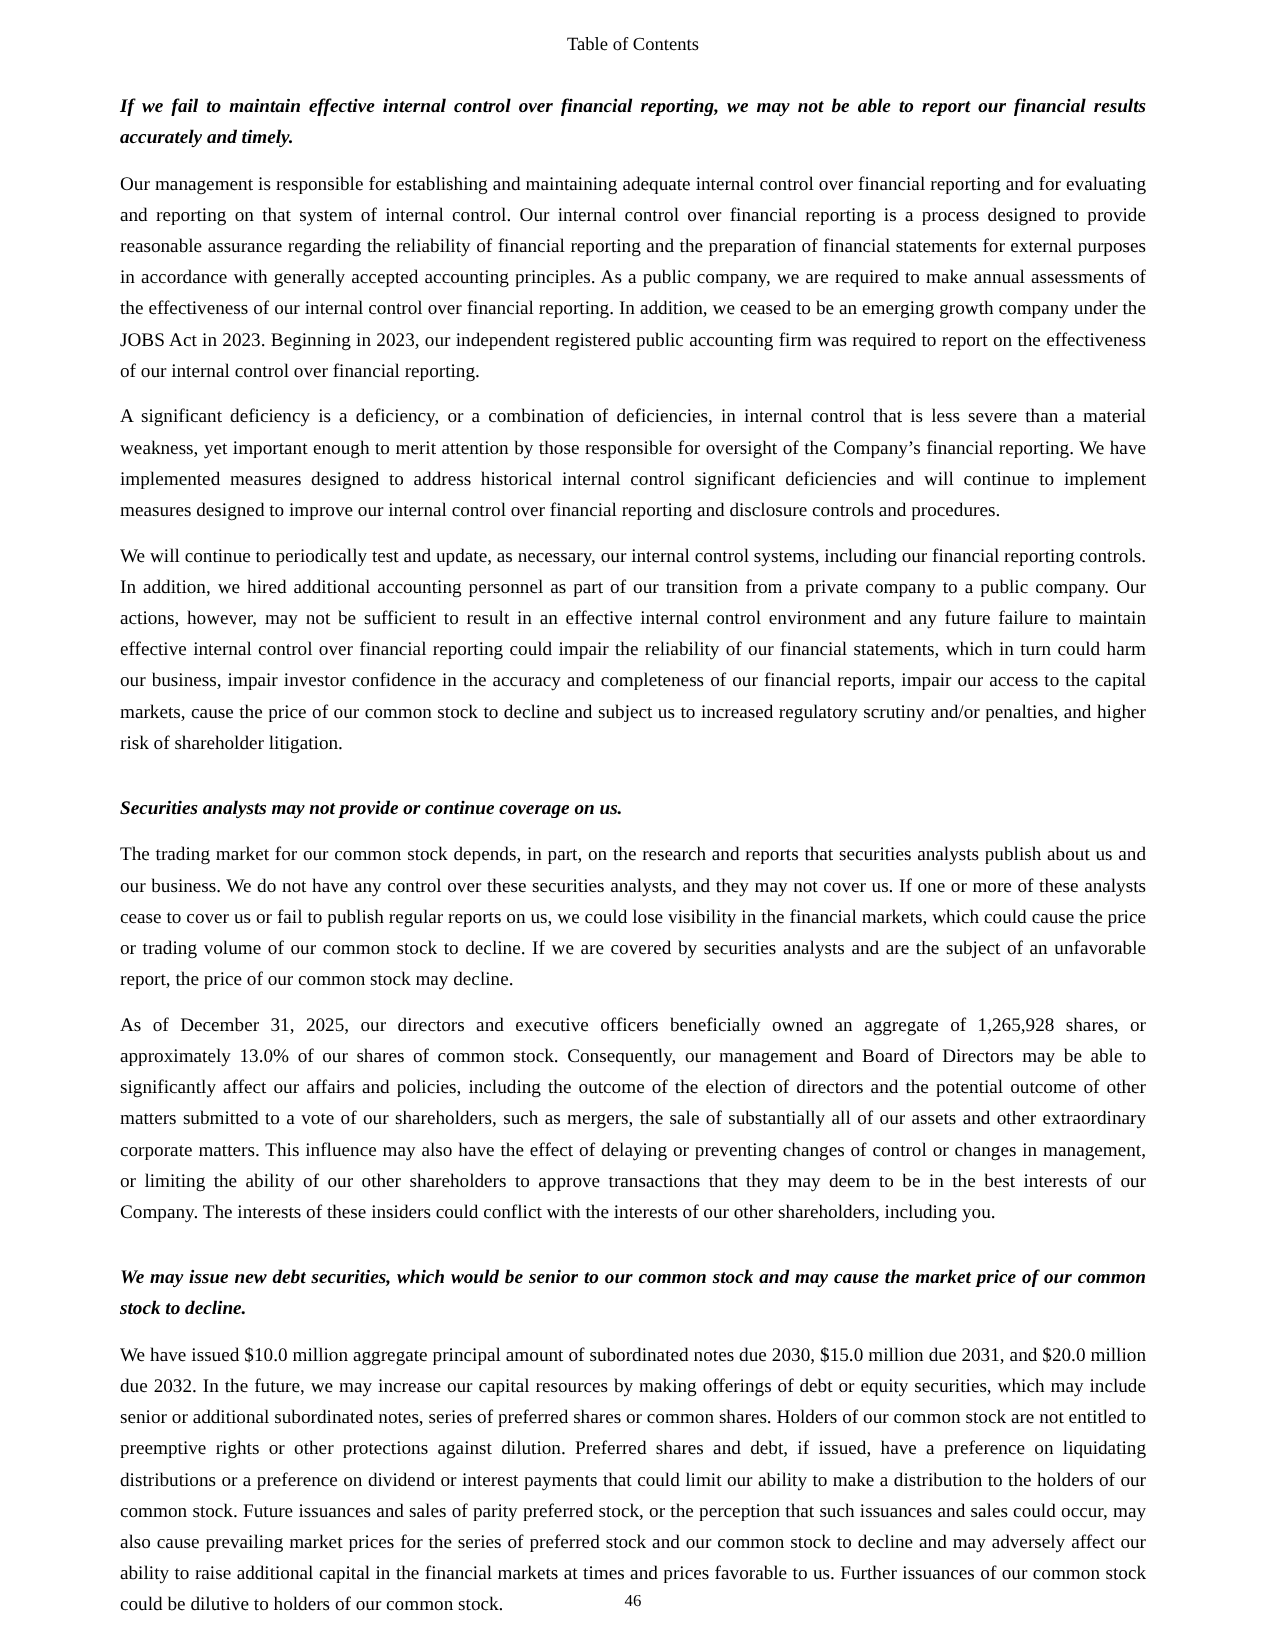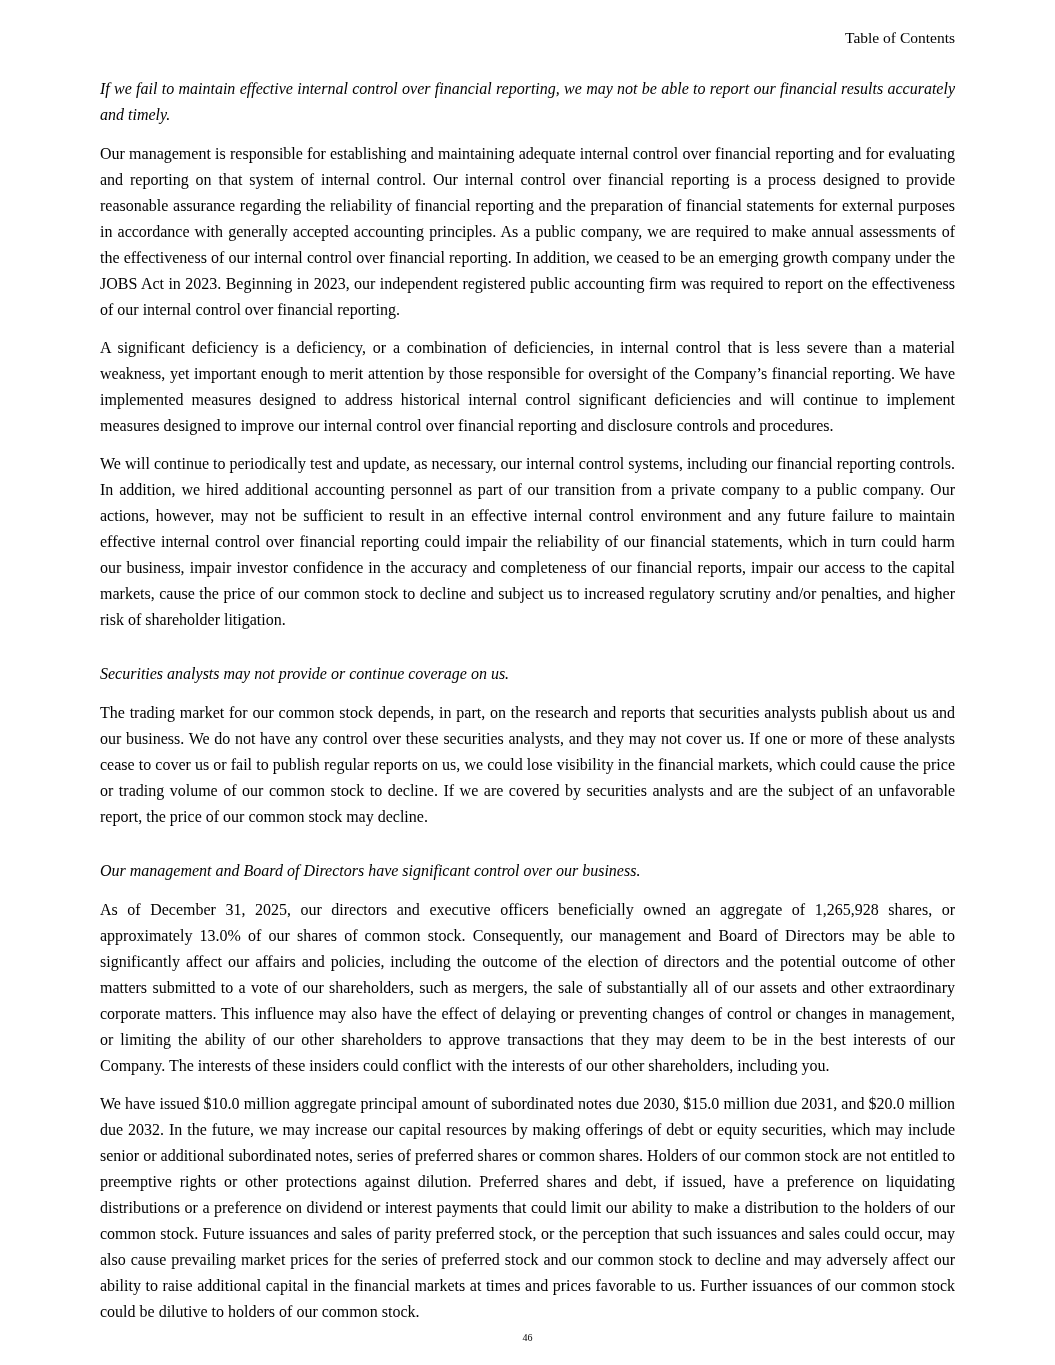--- a/index.html
+++ b/index.html
@@ -12,63 +12,63 @@
     width: 1055px;
     height: 1365px;
     background: #ffffff;
     color: #000000;
     padding: 28px 100px 0 100px;
     overflow: hidden;
   }
   .toc {
     font-size: 15.5px;
     line-height: 20px;
-    text-align: right;
+    text-align: center;
     color: #000000;
   }
   .section-heading {
     font-size: 16px;
-    font-weight: normal;
+    font-weight: bold;
     font-style: italic;
     line-height: 26px;
     text-align: justify;
     margin-top: 28px;
     margin-bottom: 13px;
   }
   .body-paragraph {
     font-size: 16px;
     line-height: 26px;
     text-align: justify;
     margin-bottom: 12px;
   }
   .page-footer {
     position: absolute;
     bottom: 22px;
     left: 0;
     width: 100%;
     text-align: center;
-    font-size: 10px;
+    font-size: 14px;
     color: #000000;
   }
 </style>
 </head>
 <body>
 
 <div class="page">
 
   <div class="toc">Table of Contents</div>
 
   <div class="section-heading">If we fail to maintain effective internal control over financial reporting, we may not be able to report our financial results accurately and timely.</div>
   <p class="body-paragraph">Our management is responsible for establishing and maintaining adequate internal control over financial reporting and for evaluating and reporting on that system of internal control. Our internal control over financial reporting is a process designed to provide reasonable assurance regarding the reliability of financial reporting and the preparation of financial statements for external purposes in accordance with generally accepted accounting principles. As a public company, we are required to make annual assessments of the effectiveness of our internal control over financial reporting. In addition, we ceased to be an emerging growth company under the JOBS Act in 2023. Beginning in 2023, our independent registered public accounting firm was required to report on the effectiveness of our internal control over financial reporting.</p>
   <p class="body-paragraph">A significant deficiency is a deficiency, or a combination of deficiencies, in internal control that is less severe than a material weakness, yet important enough to merit attention by those responsible for oversight of the Company’s financial reporting. We have implemented measures designed to address historical internal control significant deficiencies and will continue to implement measures designed to improve our internal control over financial reporting and disclosure controls and procedures.</p>
   <p class="body-paragraph">We will continue to periodically test and update, as necessary, our internal control systems, including our financial reporting controls. In addition, we hired additional accounting personnel as part of our transition from a private company to a public company. Our actions, however, may not be sufficient to result in an effective internal control environment and any future failure to maintain effective internal control over financial reporting could impair the reliability of our financial statements, which in turn could harm our business, impair investor confidence in the accuracy and completeness of our financial reports, impair our access to the capital markets, cause the price of our common stock to decline and subject us to increased regulatory scrutiny and/or penalties, and higher risk of shareholder litigation.</p>
 
   <div class="section-heading">Securities analysts may not provide or continue coverage on us.</div>
   <p class="body-paragraph">The trading market for our common stock depends, in part, on the research and reports that securities analysts publish about us and our business. We do not have any control over these securities analysts, and they may not cover us. If one or more of these analysts cease to cover us or fail to publish regular reports on us, we could lose visibility in the financial markets, which could cause the price or trading volume of our common stock to decline. If we are covered by securities analysts and are the subject of an unfavorable report, the price of our common stock may decline.</p>
 
-  <div class="section-heading">Our management and Board of Directors have significant control over our business.</div>
   <p class="body-paragraph">As of December 31, 2025, our directors and executive officers beneficially owned an aggregate of 1,265,928 shares, or approximately 13.0% of our shares of common stock. Consequently, our management and Board of Directors may be able to significantly affect our affairs and policies, including the outcome of the election of directors and the potential outcome of other matters submitted to a vote of our shareholders, such as mergers, the sale of substantially all of our assets and other extraordinary corporate matters. This influence may also have the effect of delaying or preventing changes of control or changes in management, or limiting the ability of our other shareholders to approve transactions that they may deem to be in the best interests of our Company. The interests of these insiders could conflict with the interests of our other shareholders, including you.</p>
 
+  <div class="section-heading">We may issue new debt securities, which would be senior to our common stock and may cause the market price of our common stock to decline.</div>
   <p class="body-paragraph">We have issued $10.0 million aggregate principal amount of subordinated notes due 2030, $15.0 million due 2031, and $20.0 million due 2032. In the future, we may increase our capital resources by making offerings of debt or equity securities, which may include senior or additional subordinated notes, series of preferred shares or common shares. Holders of our common stock are not entitled to preemptive rights or other protections against dilution. Preferred shares and debt, if issued, have a preference on liquidating distributions or a preference on dividend or interest payments that could limit our ability to make a distribution to the holders of our common stock. Future issuances and sales of parity preferred stock, or the perception that such issuances and sales could occur, may also cause prevailing market prices for the series of preferred stock and our common stock to decline and may adversely affect our ability to raise additional capital in the financial markets at times and prices favorable to us. Further issuances of our common stock could be dilutive to holders of our common stock.</p>
 
   <div class="page-footer">46</div>
 
 </div>
 
 </body></html>

